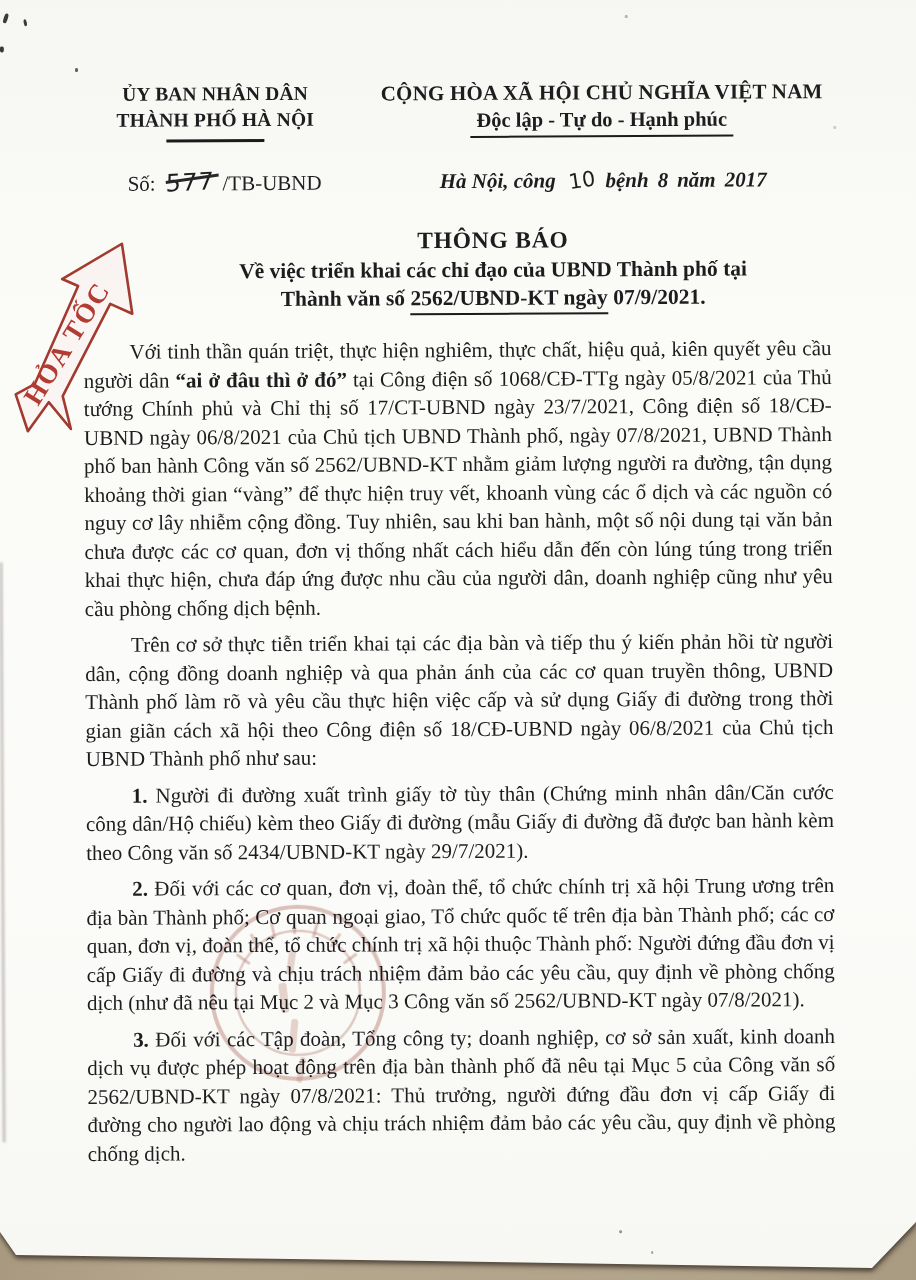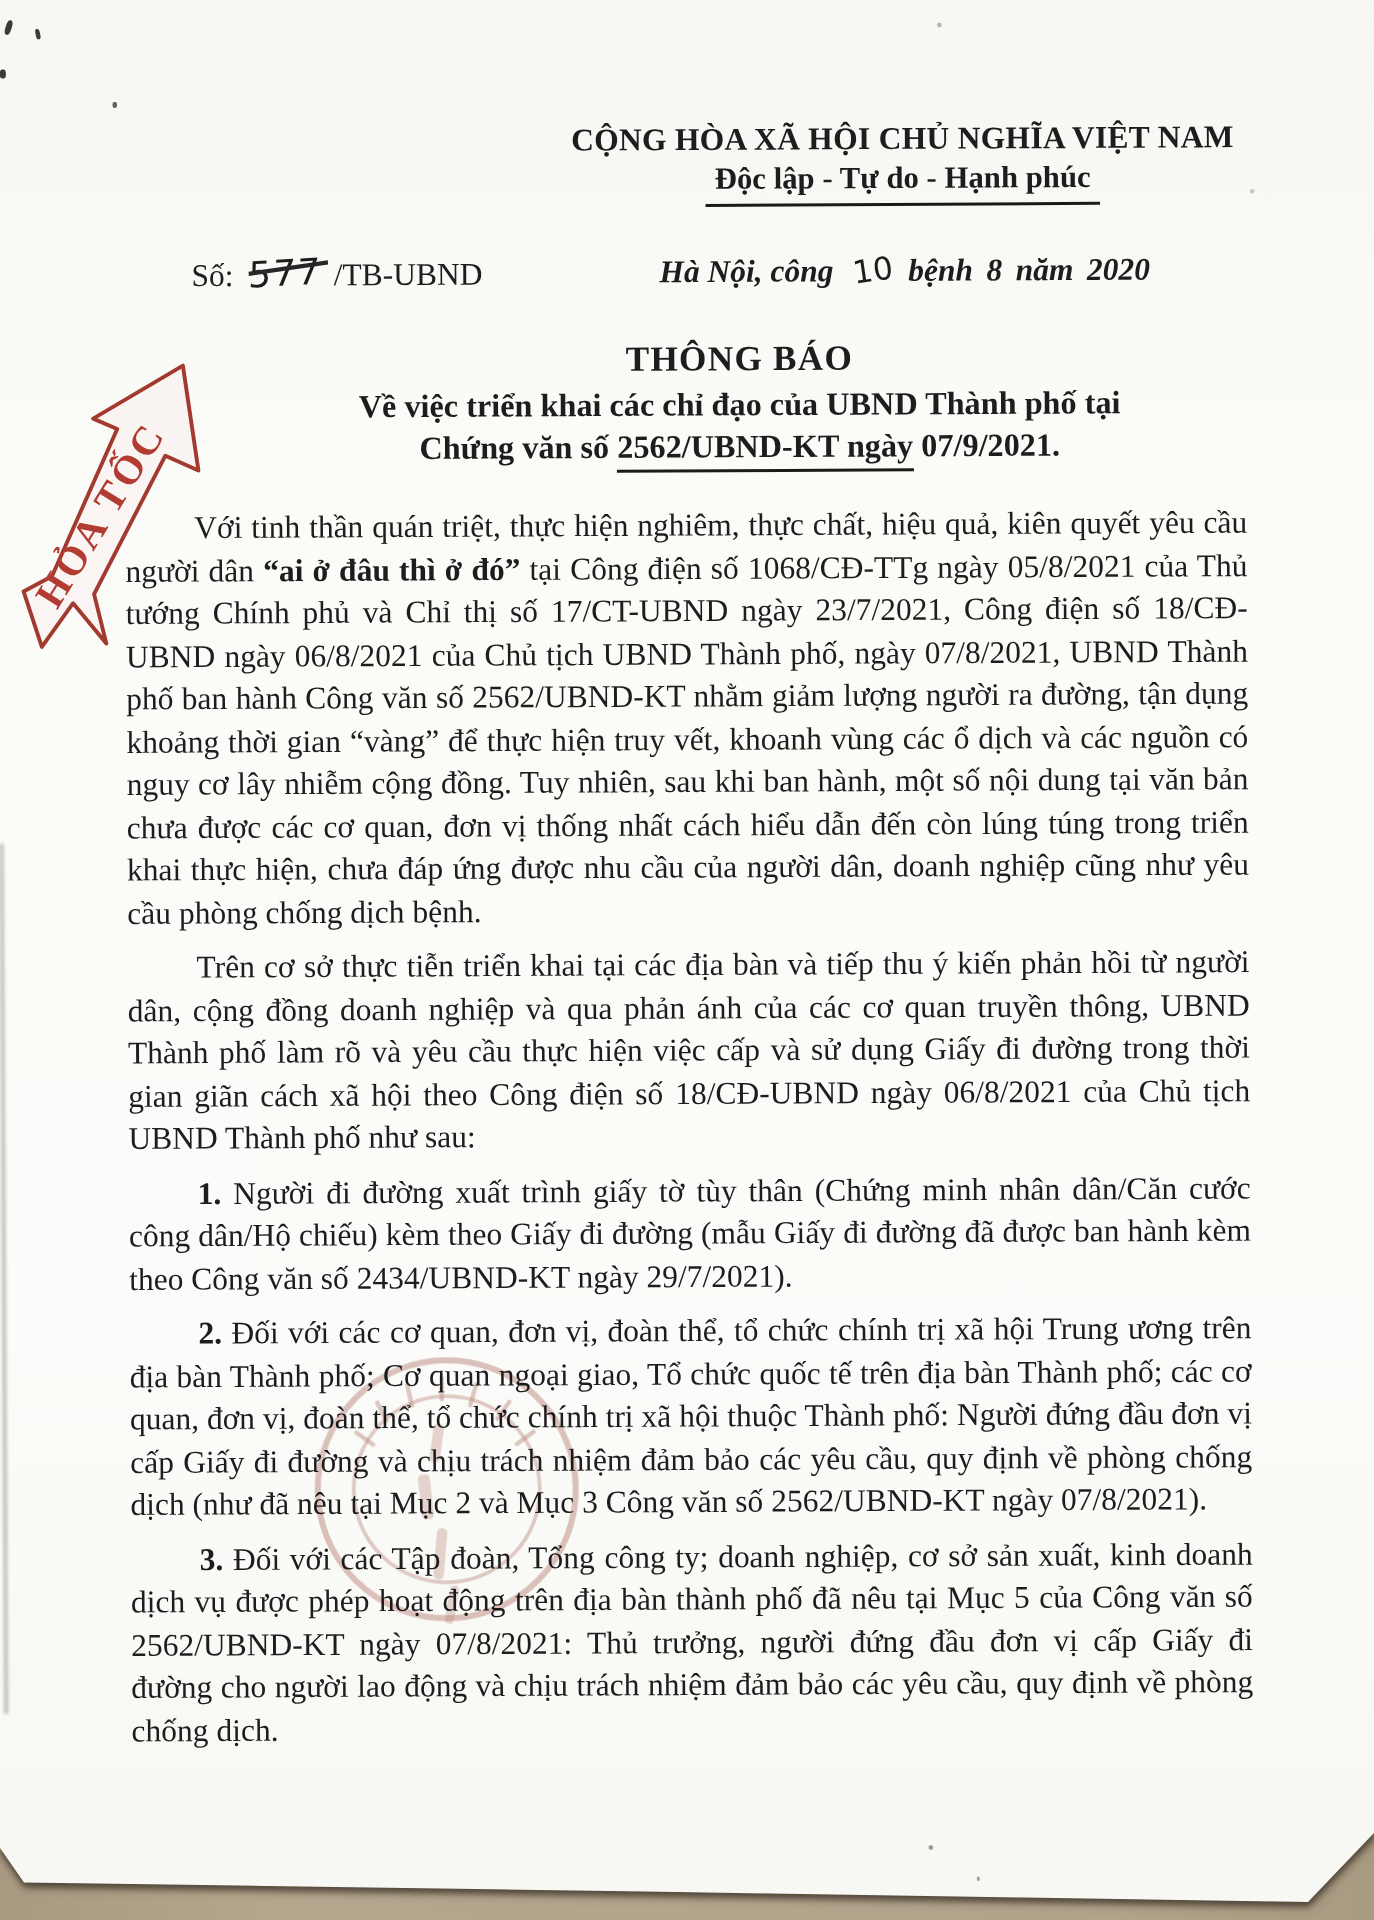--- a/index.html
+++ b/index.html
@@ -63,39 +63,44 @@
 </style>
 </head>
 <body>
 
 <div class="scan-table"></div>
 
 <div class="paper-wrap">
 <div class="paper">
 <div class="content">
 
+  <div class="org">
+    <div>ỦY BAN NHÂN DÂN</div>
+    <div>THÀNH PHỐ HÀ NỘI</div>
+    <div class="org-rule"></div>
+  </div>
 
   <div class="national">
     <div class="national-line1">CỘNG HÒA XÃ HỘI CHỦ NGHĨA VIỆT NAM</div>
     <div class="national-line2">Độc lập - Tự do - Hạnh phúc</div>
   </div>
 
   <div class="ref-left">
     <span>Số:</span><span class="num-hand">577</span><span>/TB-UBND</span>
   </div>
 
   <div class="ref-date">
-    <span class="w">Hà Nội, công</span><span class="day-hand">10</span><span class="w">bệnh</span><span class="w">8</span><span class="w">năm</span><span>2020</span>
+    <span class="w">Hà Nội, công</span><span class="day-hand">10</span><span class="w">bệnh</span><span class="w">8</span><span class="w">năm</span><span>2017</span>
   </div>
 
   <div class="title-block">
     <div class="title-heading">THÔNG BÁO</div>
     <div class="title-sub">
       <div>Về việc triển khai các chỉ đạo của UBND Thành phố tại</div>
-      <div><span>Chứng văn số </span><span class="u-part">2562/UBND-KT ngày</span><span> 07/9/2021.</span></div>
+      <div><span>Thành văn số </span><span class="u-part">2562/UBND-KT ngày</span><span> 07/9/2021.</span></div>
     </div>
   </div>
 
   <div class="body-text">
     <p><span>Với tinh thần quán triệt, thực hiện nghiêm, thực chất, hiệu quả, kiên quyết yêu cầu người dân </span><span class="bi">“ai ở đâu thì ở đó”</span><span> tại Công điện số 1068/CĐ-TTg ngày 05/8/2021 của Thủ tướng Chính phủ và Chỉ thị số 17/CT-UBND ngày 23/7/2021, Công điện số 18/CĐ-UBND ngày 06/8/2021 của Chủ tịch UBND Thành phố, ngày 07/8/2021, UBND Thành phố ban hành Công văn số 2562/UBND-KT nhằm giảm lượng người ra đường, tận dụng khoảng thời gian “vàng” để thực hiện truy vết, khoanh vùng các ổ dịch và các nguồn có nguy cơ lây nhiễm cộng đồng. Tuy nhiên, sau khi ban hành, một số nội dung tại văn bản chưa được các cơ quan, đơn vị thống nhất cách hiểu dẫn đến còn lúng túng trong triển khai thực hiện, chưa đáp ứng được nhu cầu của người dân, doanh nghiệp cũng như yêu cầu phòng chống dịch bệnh.</span></p>
     <p>Trên cơ sở thực tiễn triển khai tại các địa bàn và tiếp thu ý kiến phản hồi từ người dân, cộng đồng doanh nghiệp và qua phản ánh của các cơ quan truyền thông, UBND Thành phố làm rõ và yêu cầu thực hiện việc cấp và sử dụng Giấy đi đường trong thời gian giãn cách xã hội theo Công điện số 18/CĐ-UBND ngày 06/8/2021 của Chủ tịch UBND Thành phố như sau:</p>
     <p><span class="b">1.</span><span> Người đi đường xuất trình giấy tờ tùy thân (Chứng minh nhân dân/Căn cước công dân/Hộ chiếu) kèm theo Giấy đi đường (mẫu Giấy đi đường đã được ban hành kèm theo Công văn số 2434/UBND-KT ngày 29/7/2021).</span></p>
     <p><span class="b">2.</span><span> Đối với các cơ quan, đơn vị, đoàn thể, tổ chức chính trị xã hội Trung ương trên địa bàn Thành phố; Cơ quan ngoại giao, Tổ chức quốc tế trên địa bàn Thành phố; các cơ quan, đơn vị, đoàn thể, tổ chức chính trị xã hội thuộc Thành phố: Người đứng đầu đơn vị cấp Giấy đi đường và chịu trách nhiệm đảm bảo các yêu cầu, quy định về phòng chống dịch (như đã nêu tại Mục 2 và Mục 3 Công văn số 2562/UBND-KT ngày 07/8/2021).</span></p>
     <p><span class="b">3.</span><span> Đối với các Tập đoàn, Tổng công ty; doanh nghiệp, cơ sở sản xuất, kinh doanh dịch vụ được phép hoạt động trên địa bàn thành phố đã nêu tại Mục 5 của Công văn số 2562/UBND-KT ngày 07/8/2021: Thủ trưởng, người đứng đầu đơn vị cấp Giấy đi đường cho người lao động và chịu trách nhiệm đảm bảo các yêu cầu, quy định về phòng chống dịch.</span></p>
   </div>

